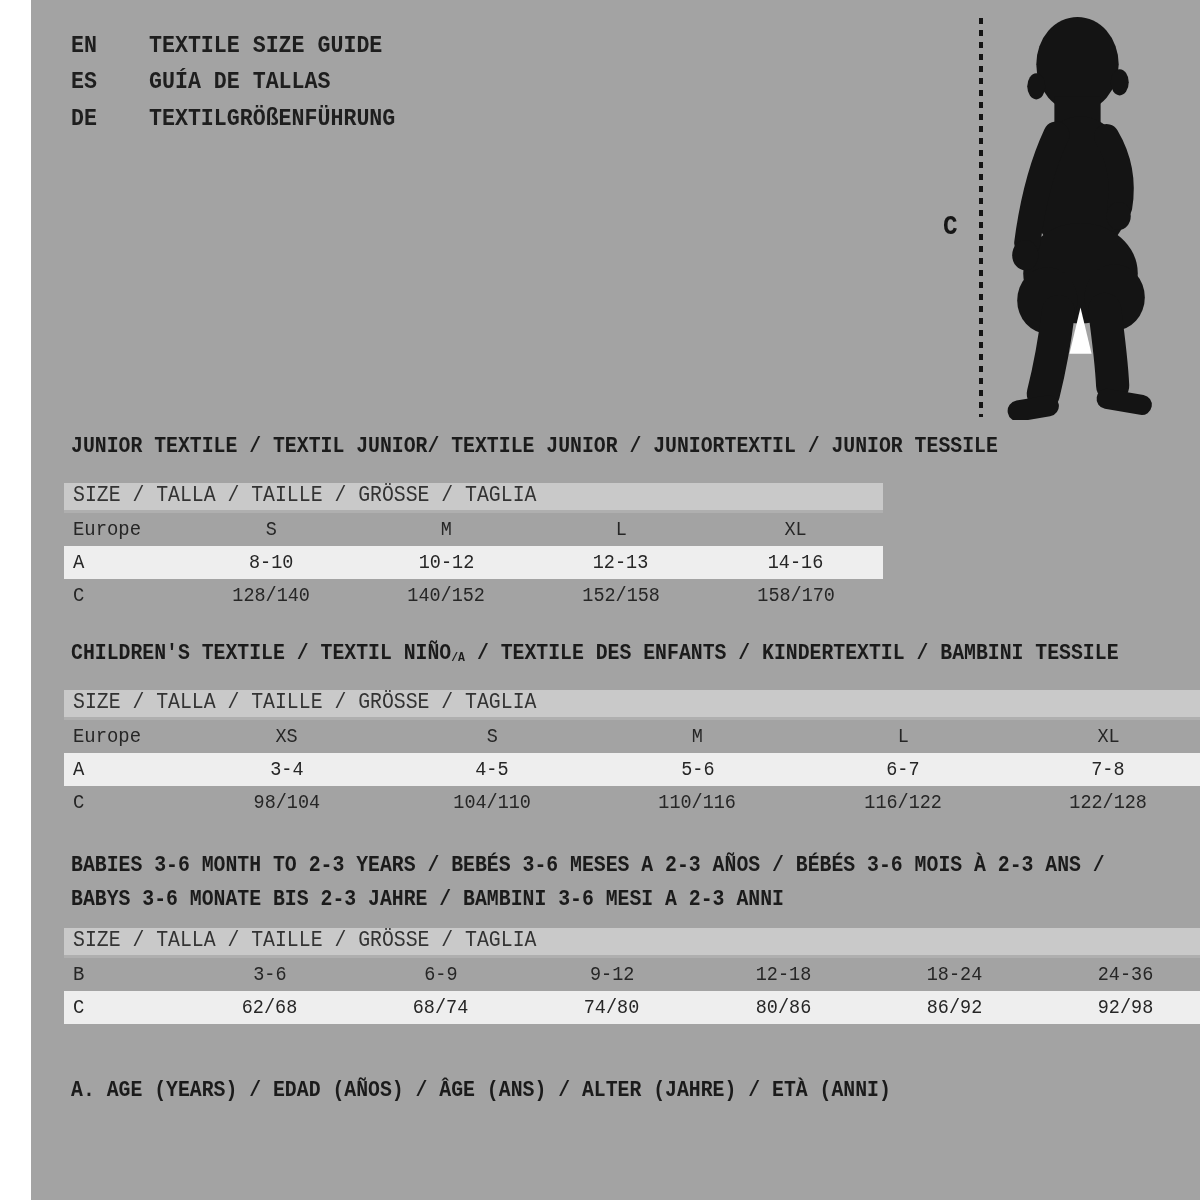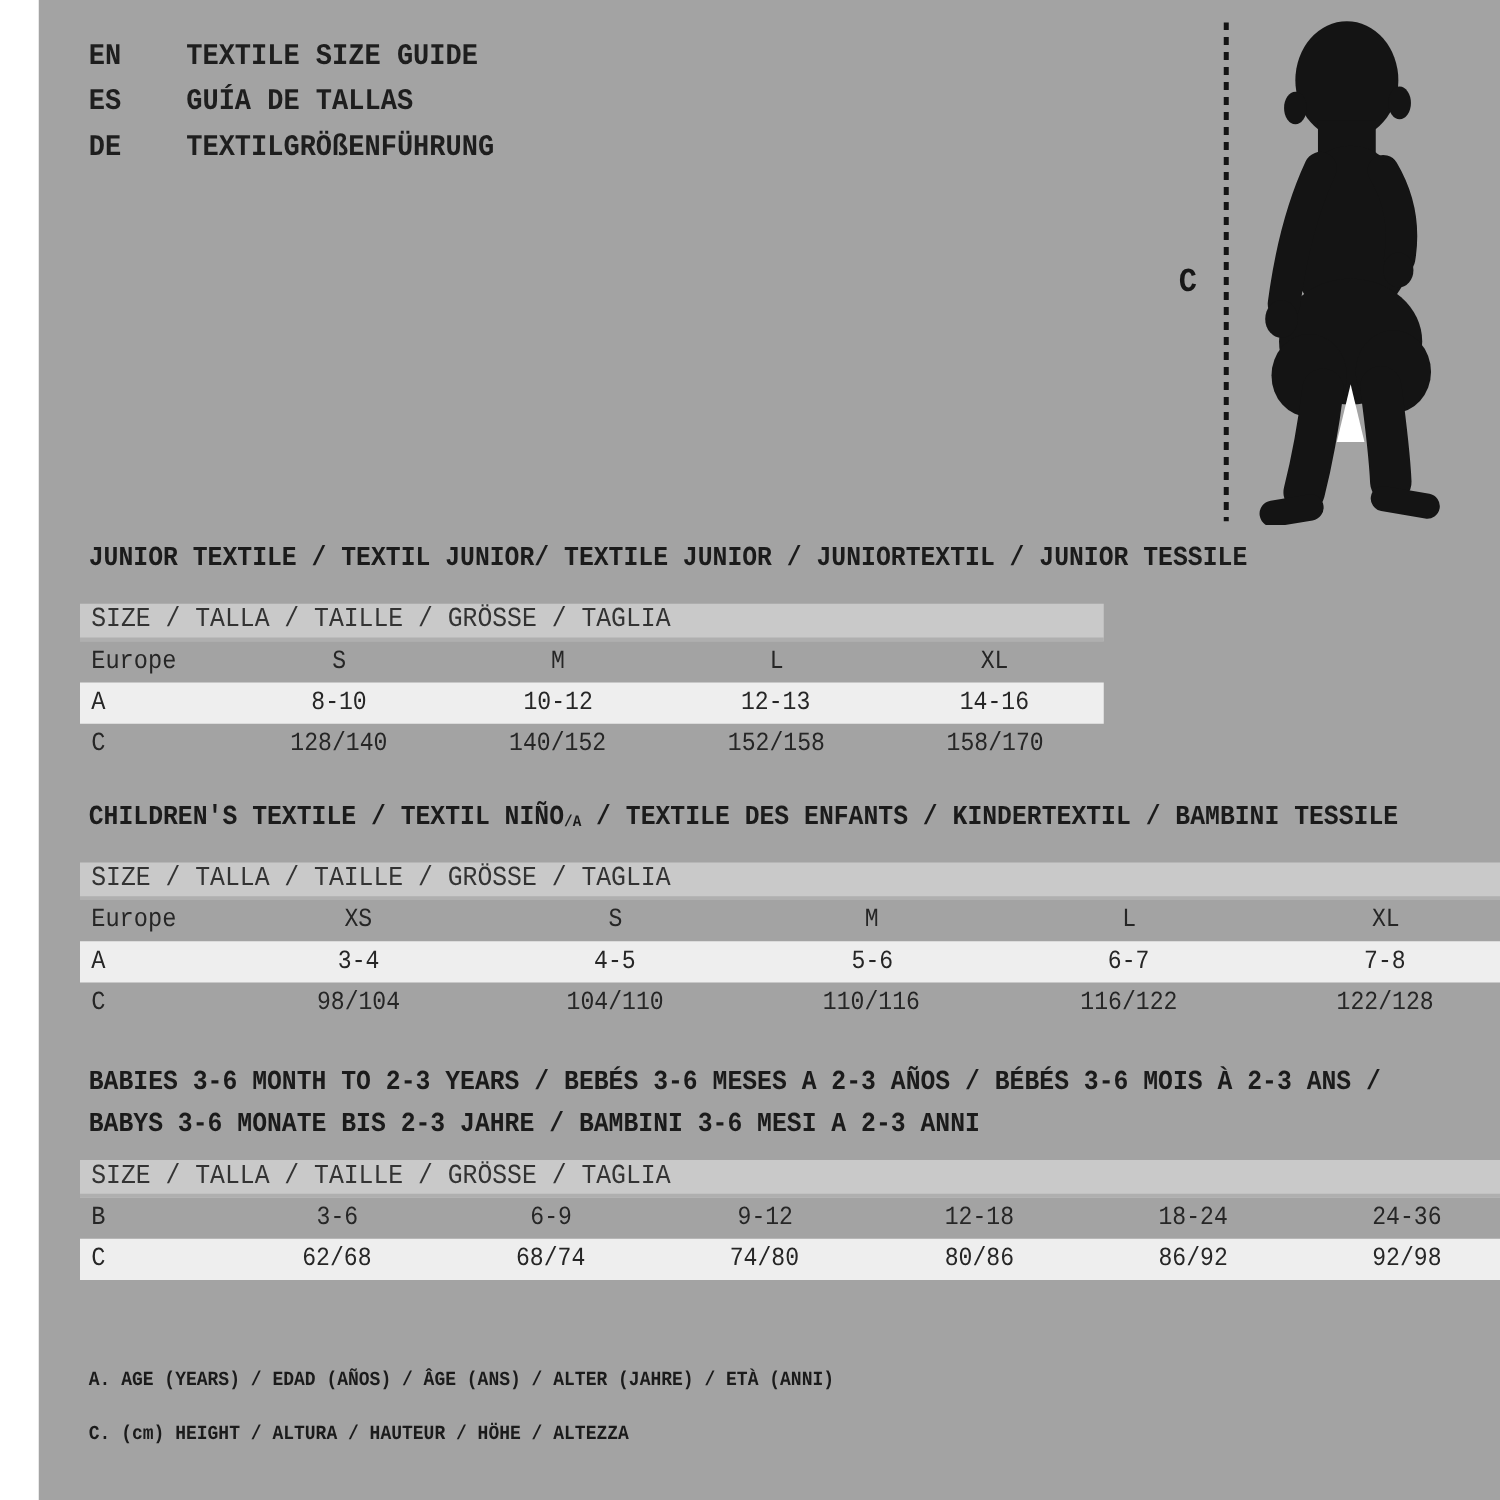--- a/index.html
+++ b/index.html
@@ -36,21 +36,21 @@
     display:flex;padding-left:9px;box-sizing:border-box;
     font-size:22px;color:#333333;
   }
   .trow{display:flex;align-items:center;height:33px;font-size:21px;color:#262626;}
   .trow.shaded{background:#eeeeee;}
   .tlabel{width:120px;padding-left:9px;box-sizing:border-box;flex:0 0 auto;}
   .tcell{flex:1 1 0;text-align:center;}
 
   
   .legend{position:absolute;left:40px;top:1069px;}
-  .legend-line{height:43.5px;display:flex;align-items:flex-end;font-weight:bold;font-size:16px;color:#1b1b1b;}
+  .legend-line{height:43.5px;display:flex;align-items:center;font-weight:bold;font-size:22px;color:#1b1b1b;}
 </style>
 </head>
 <body>
 
 <div class="page">
 
   <div class="lang">
     <div class="lang-row">
       <span class="lang-code"><span class="cx">EN</span></span>
       <span><span class="cx">TEXTILE SIZE GUIDE</span></span>
@@ -181,18 +181,15 @@
       <span class="tcell"><span class="cxc">80/86</span></span>
       <span class="tcell"><span class="cxc">86/92</span></span>
       <span class="tcell"><span class="cxc">92/98</span></span>
     </div>
   </div>
 
   <div class="legend">
     <div class="legend-line">
         <span class="cx">A. AGE (YEARS) / EDAD (AÑOS) / ÂGE (ANS) / ALTER (JAHRE) / ETÀ (ANNI)</span>
       </div>
-    <div class="legend-line">
-        <span class="cx">C. (cm) HEIGHT / ALTURA / HAUTEUR / HÖHE / ALTEZZA</span>
-      </div>
   </div>
 
 </div>
 
 </body></html>

